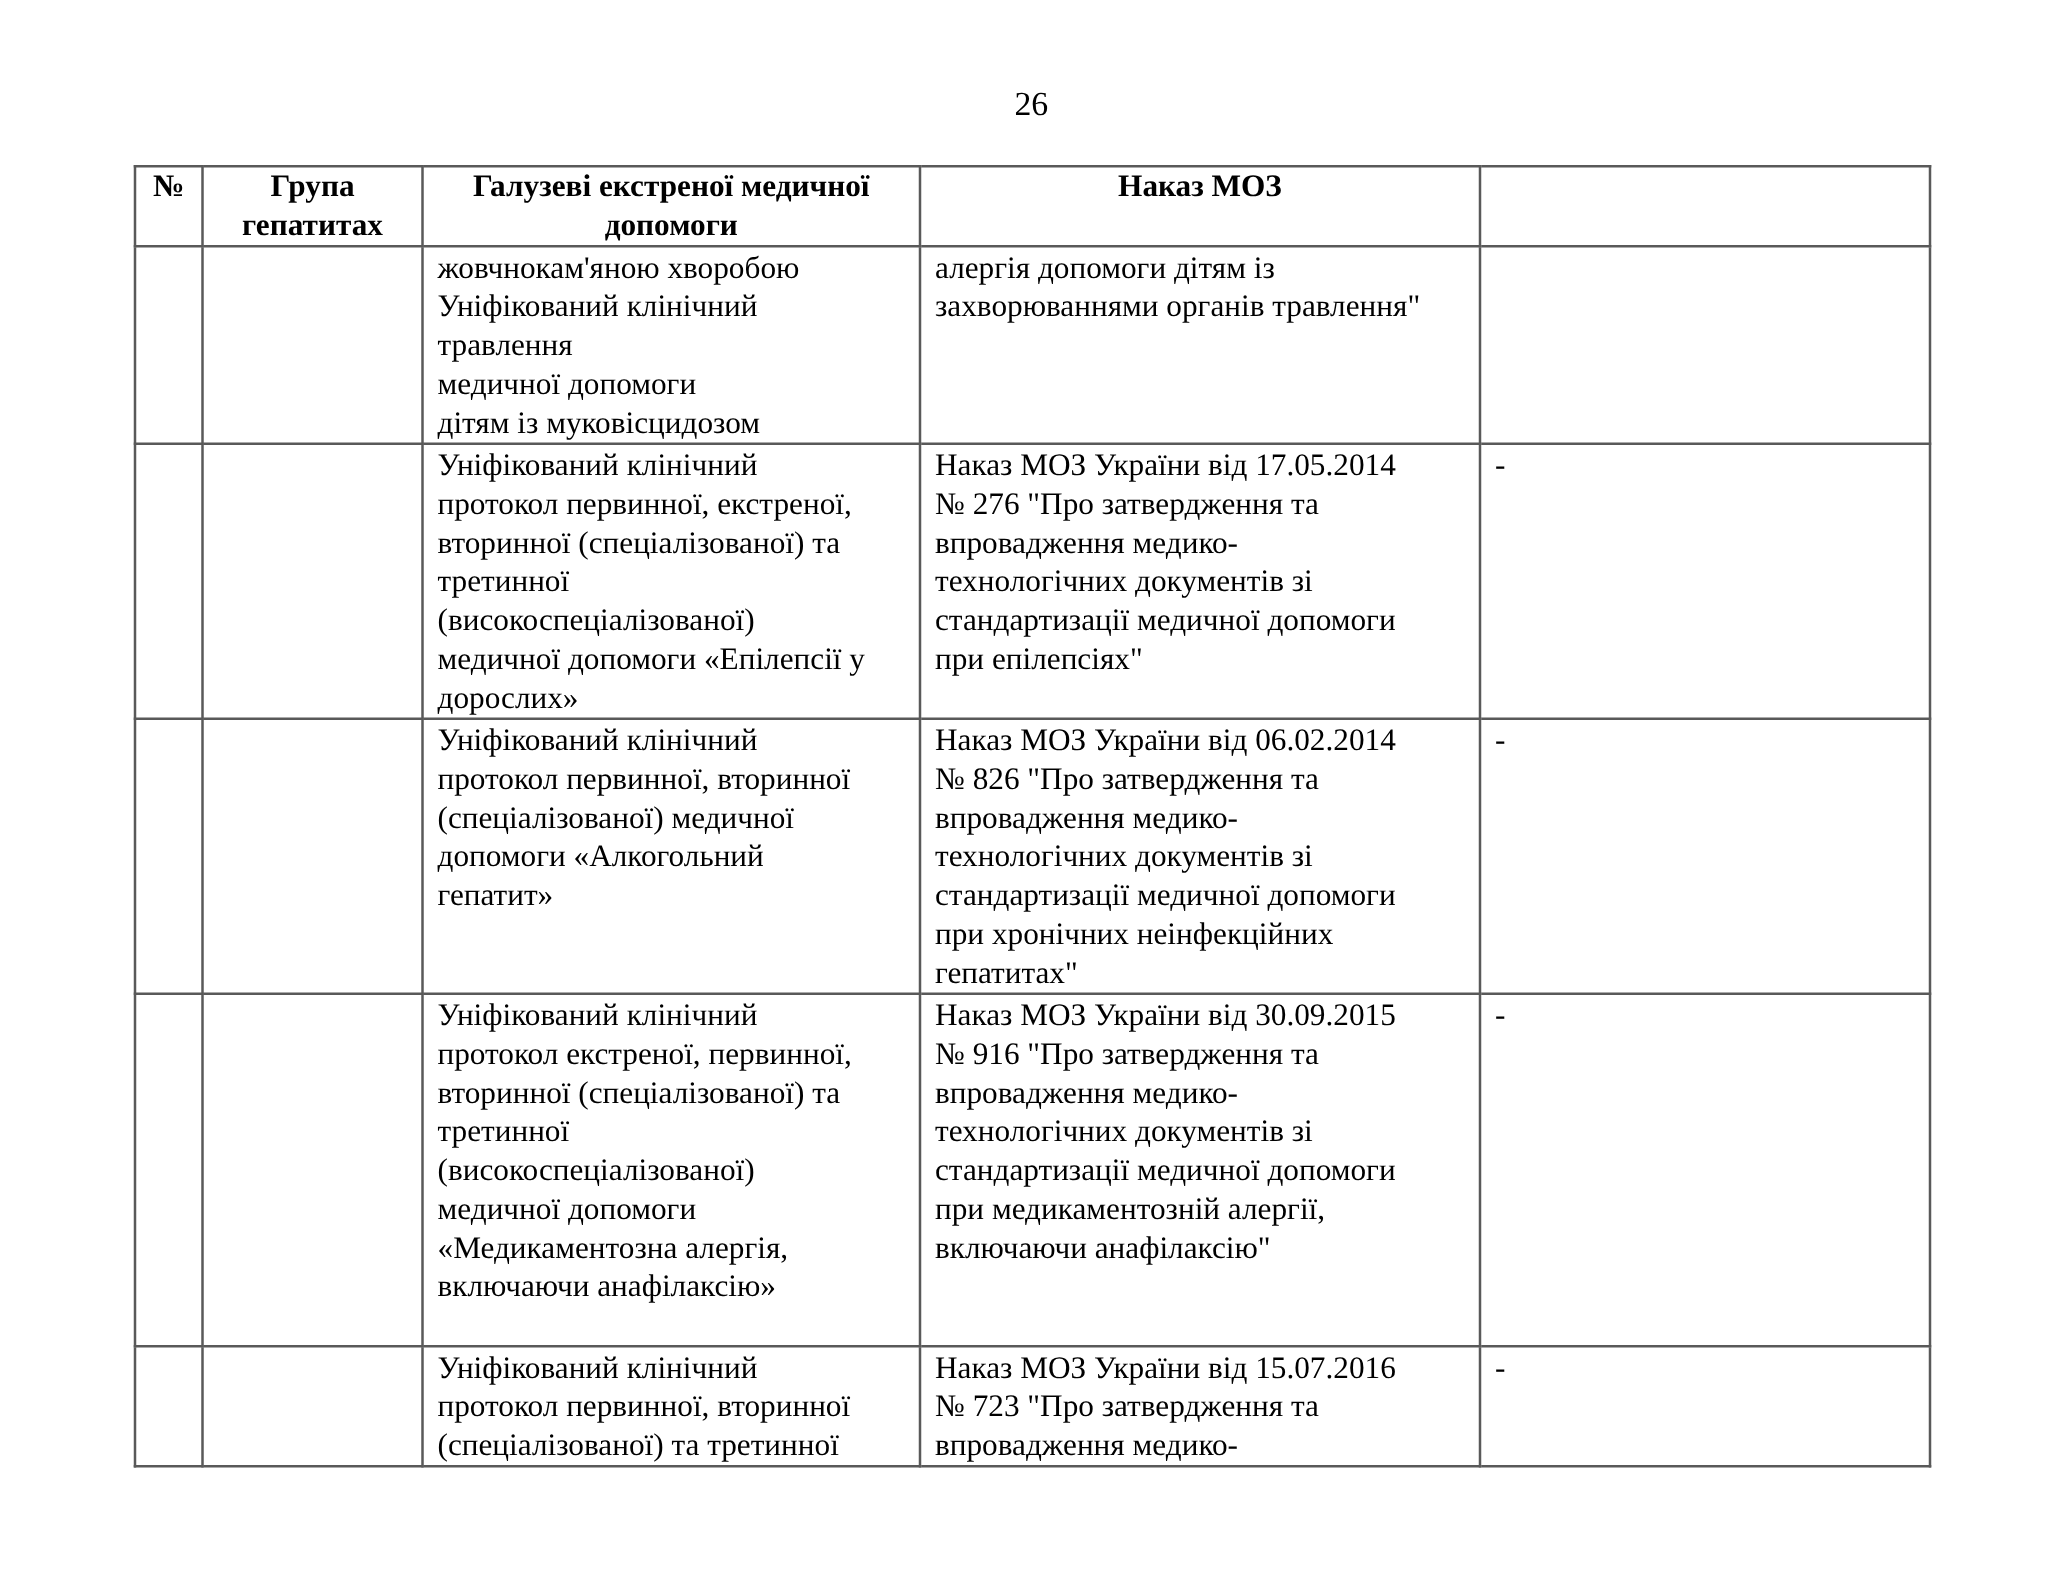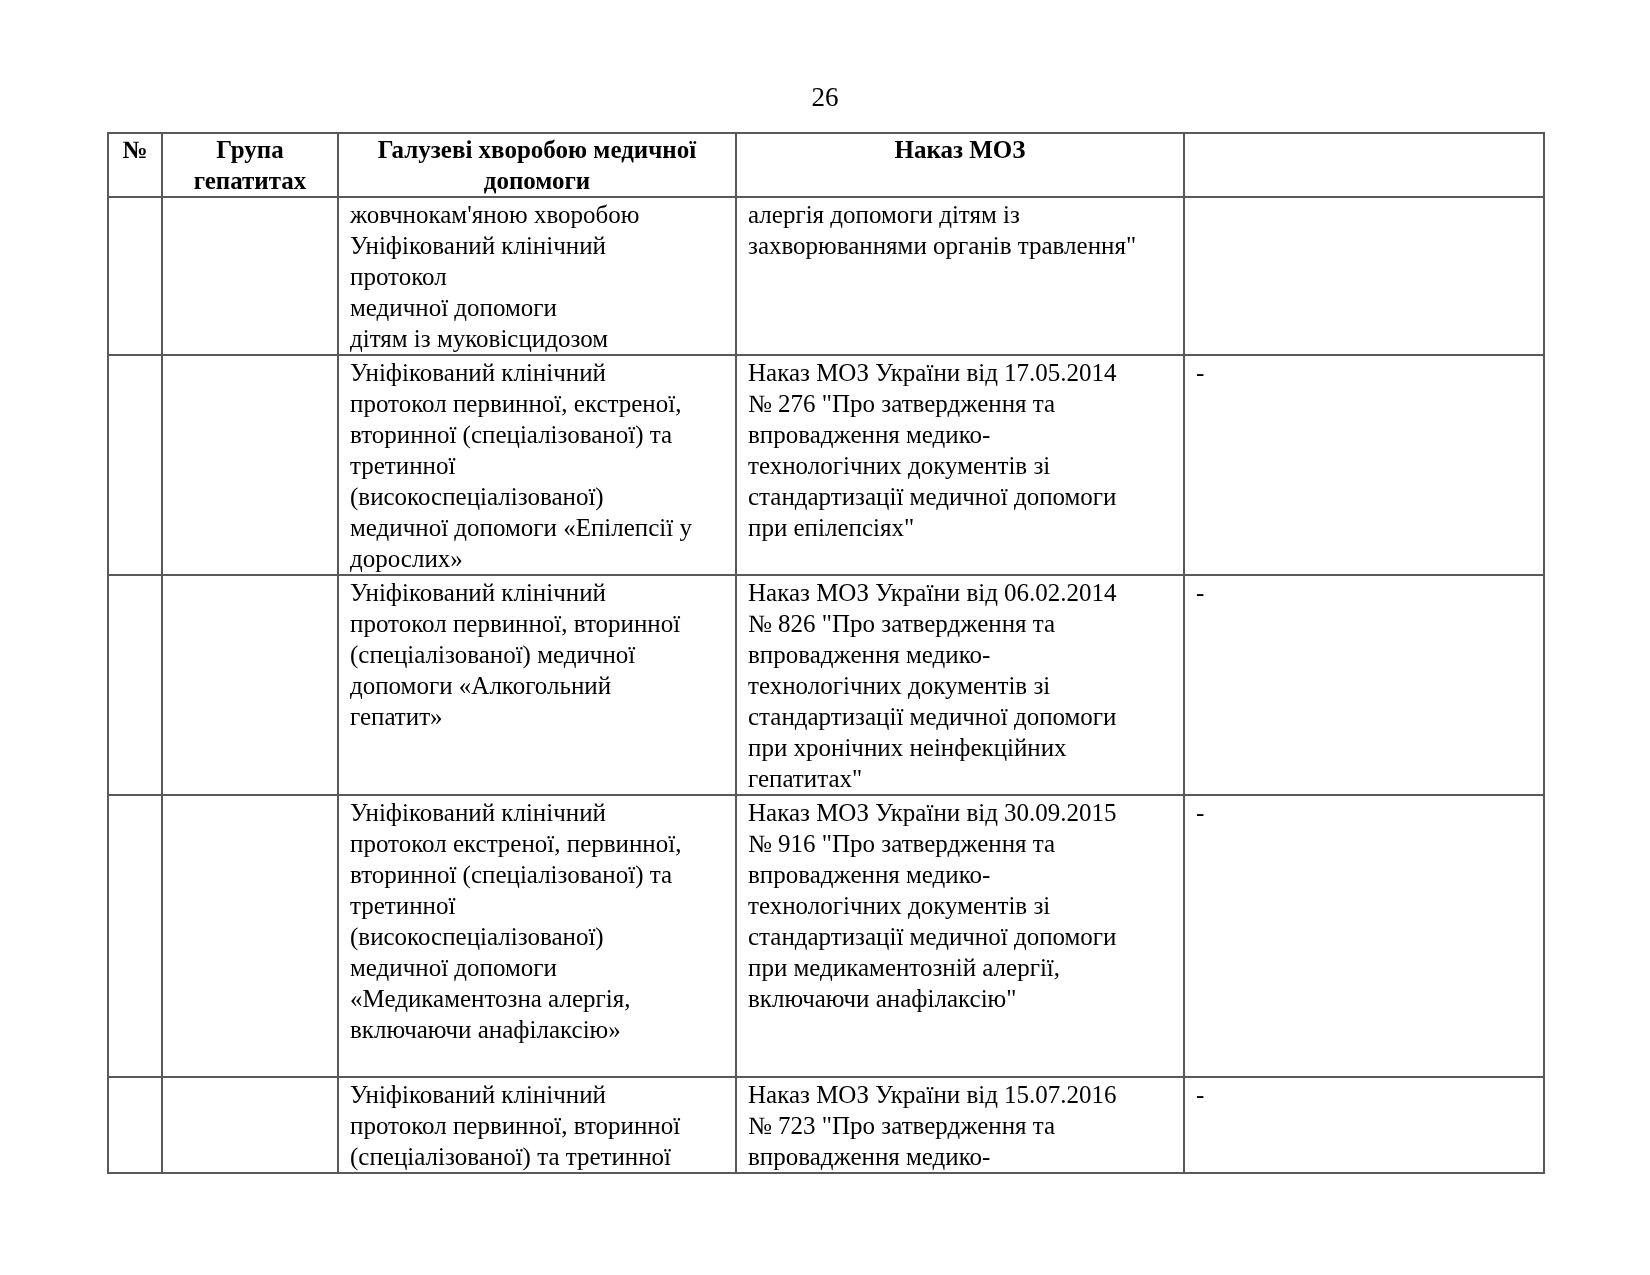--- a/index.html
+++ b/index.html
@@ -10,21 +10,21 @@
     width: 1650px;
     height: 1275px;
     background: #ffffff;
     position: relative;
     overflow: hidden;
     font-family: "Liberation Serif", "DejaVu Serif", serif;
     color: #000000;
   }
   .page-number {
     position: absolute;
-    top: 82px;
+    top: 68px;
     left: 0;
     width: 1650px;
     text-align: center;
     font-size: 27px;
     line-height: 31px;
   }
   table.doc-table {
     position: absolute;
     left: 107px;
     top: 132px;
@@ -64,31 +64,31 @@
     <col style="width:176px">
     <col style="width:398px">
     <col style="width:448px">
     <col style="width:360px">
   </colgroup>
   <tbody>
       <tr style="height:62px">
     <th>№</th>
     <th>Група
 гепатитах</th>
-    <th>Галузеві хворобою медичної
+    <th>Галузеві екстреної медичної
 допомоги</th>
     <th>Наказ МОЗ</th>
     <th></th>
   </tr>
   <tr style="height:157px">
     <td></td>
     <td></td>
     <td>жовчнокам'яною хворобою
 Уніфікований клінічний
-протокол
+травлення
 медичної допомоги
 дітям із муковісцидозом</td>
     <td>алергія допомоги дітям із
 захворюваннями органів травлення"</td>
     <td class="cell-note"></td>
   </tr>
   <tr style="height:219px">
     <td></td>
     <td></td>
     <td>Уніфікований клінічний

